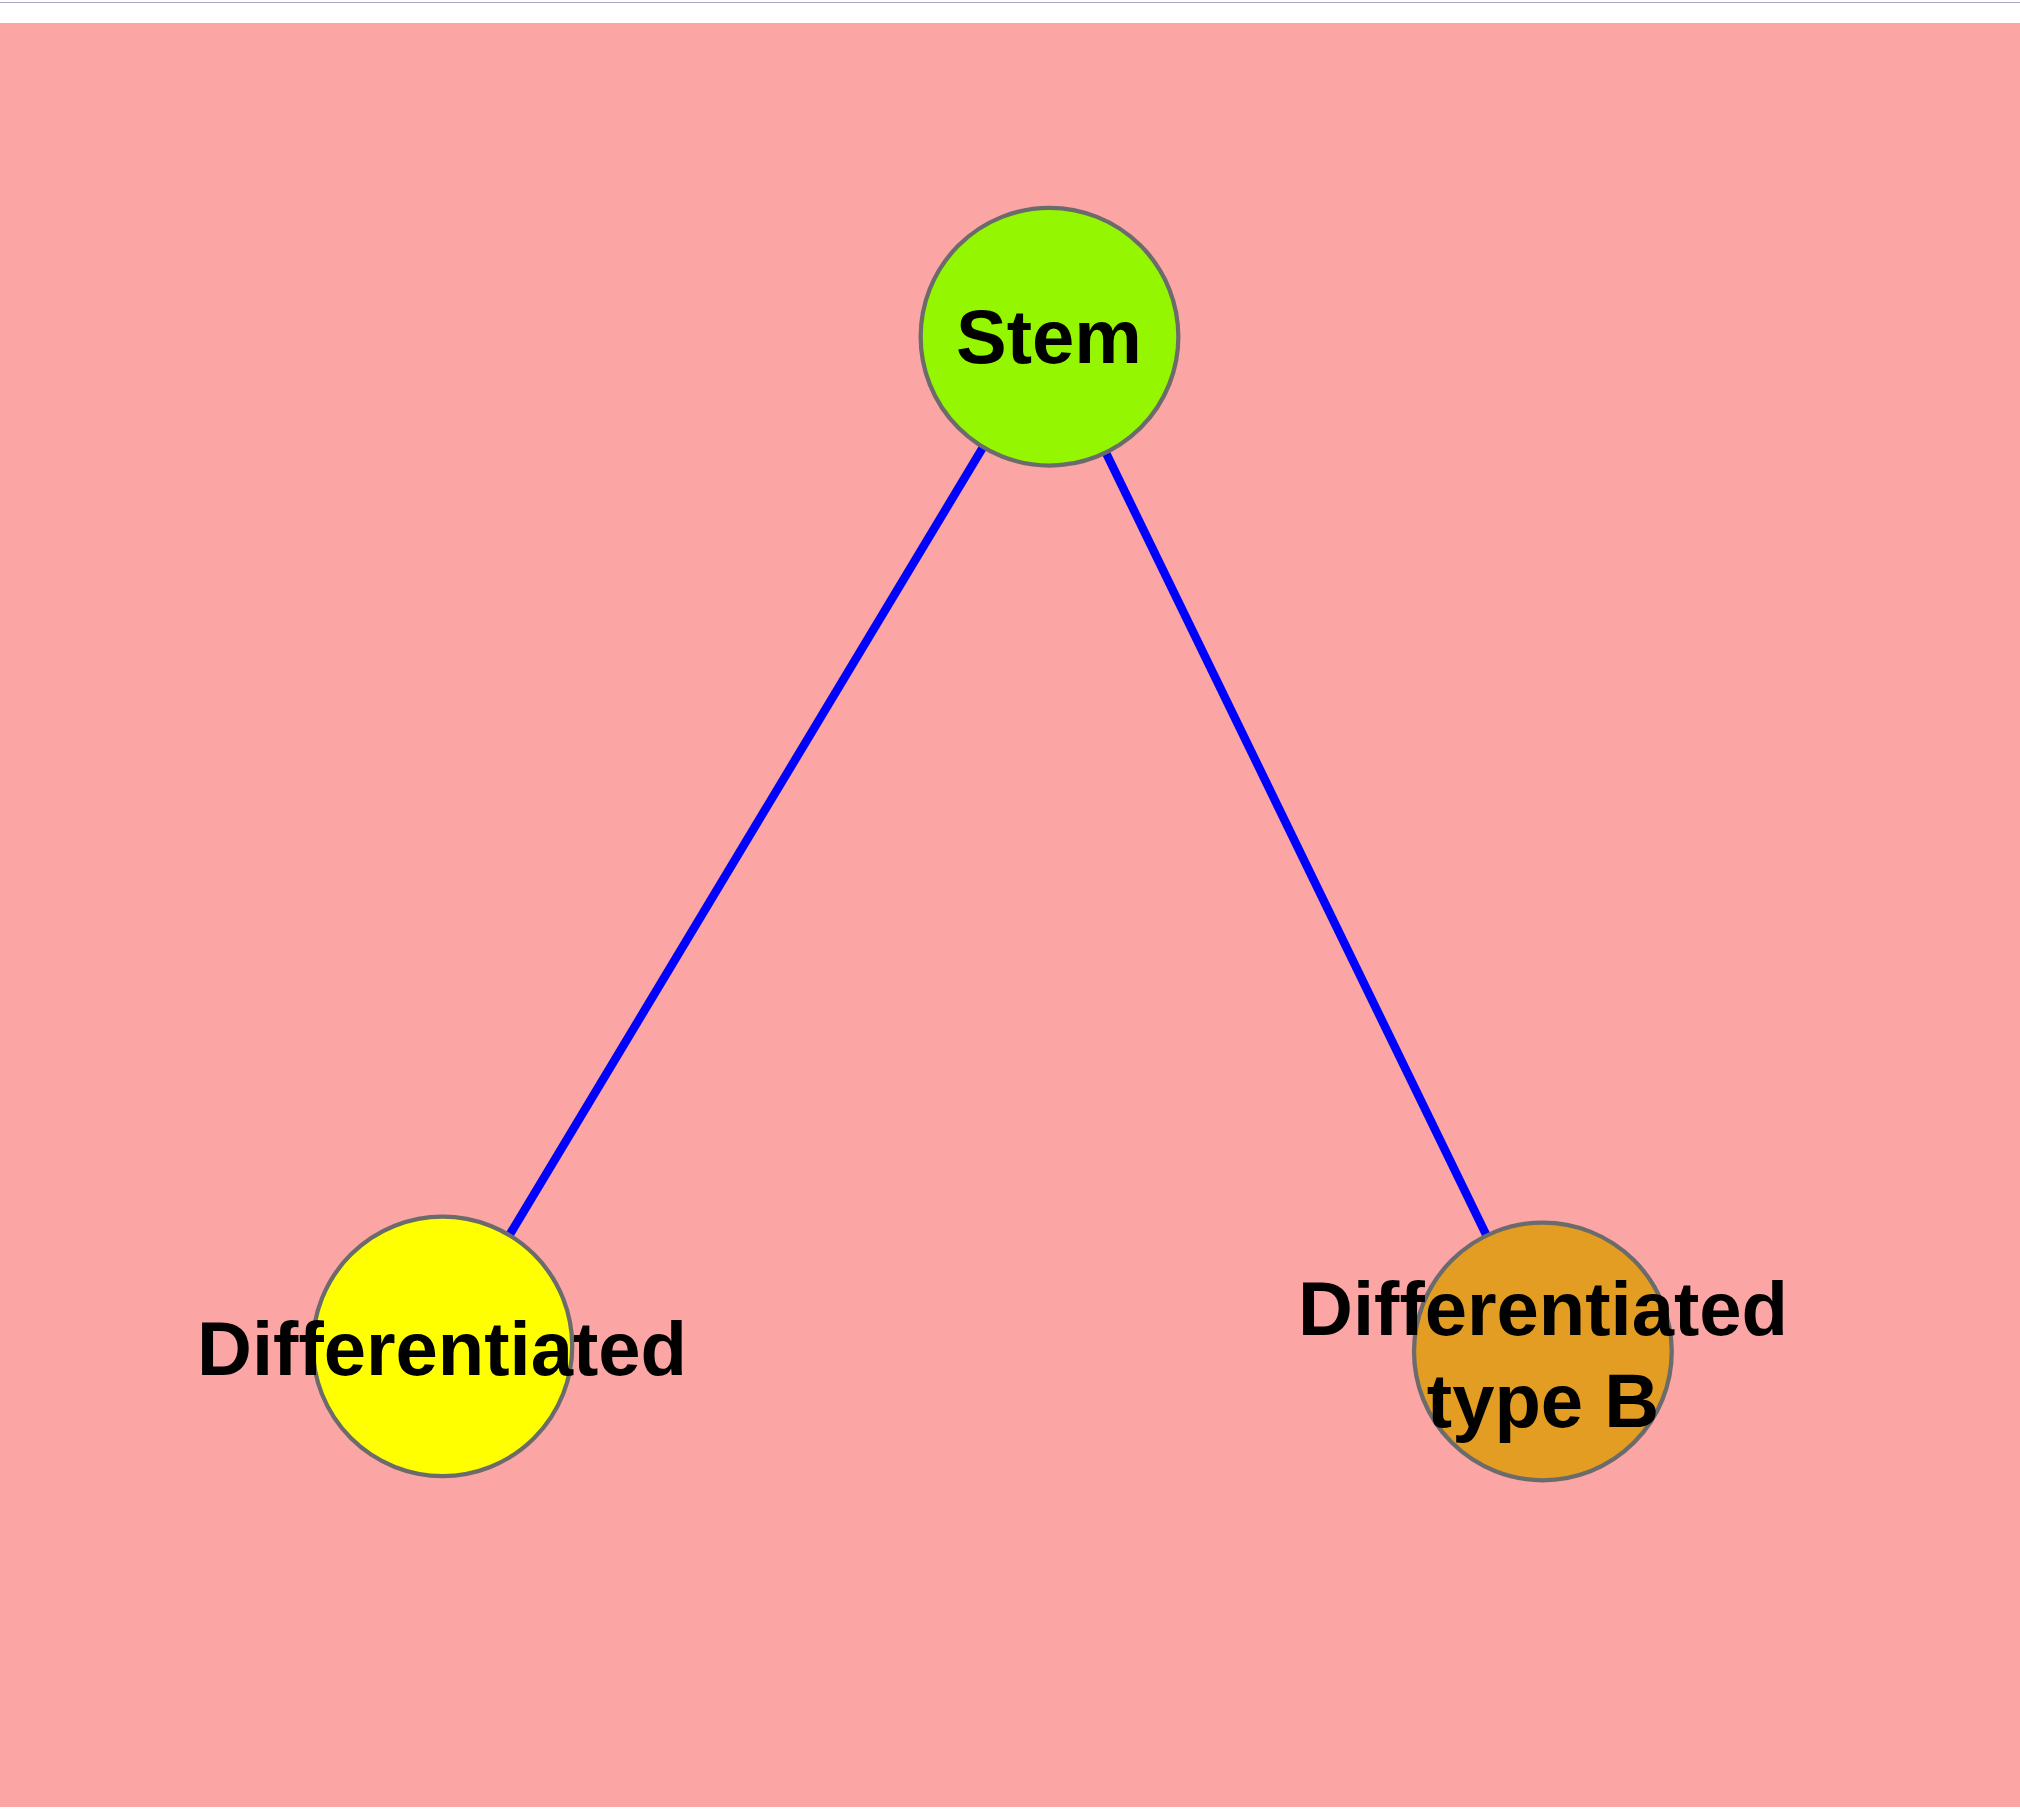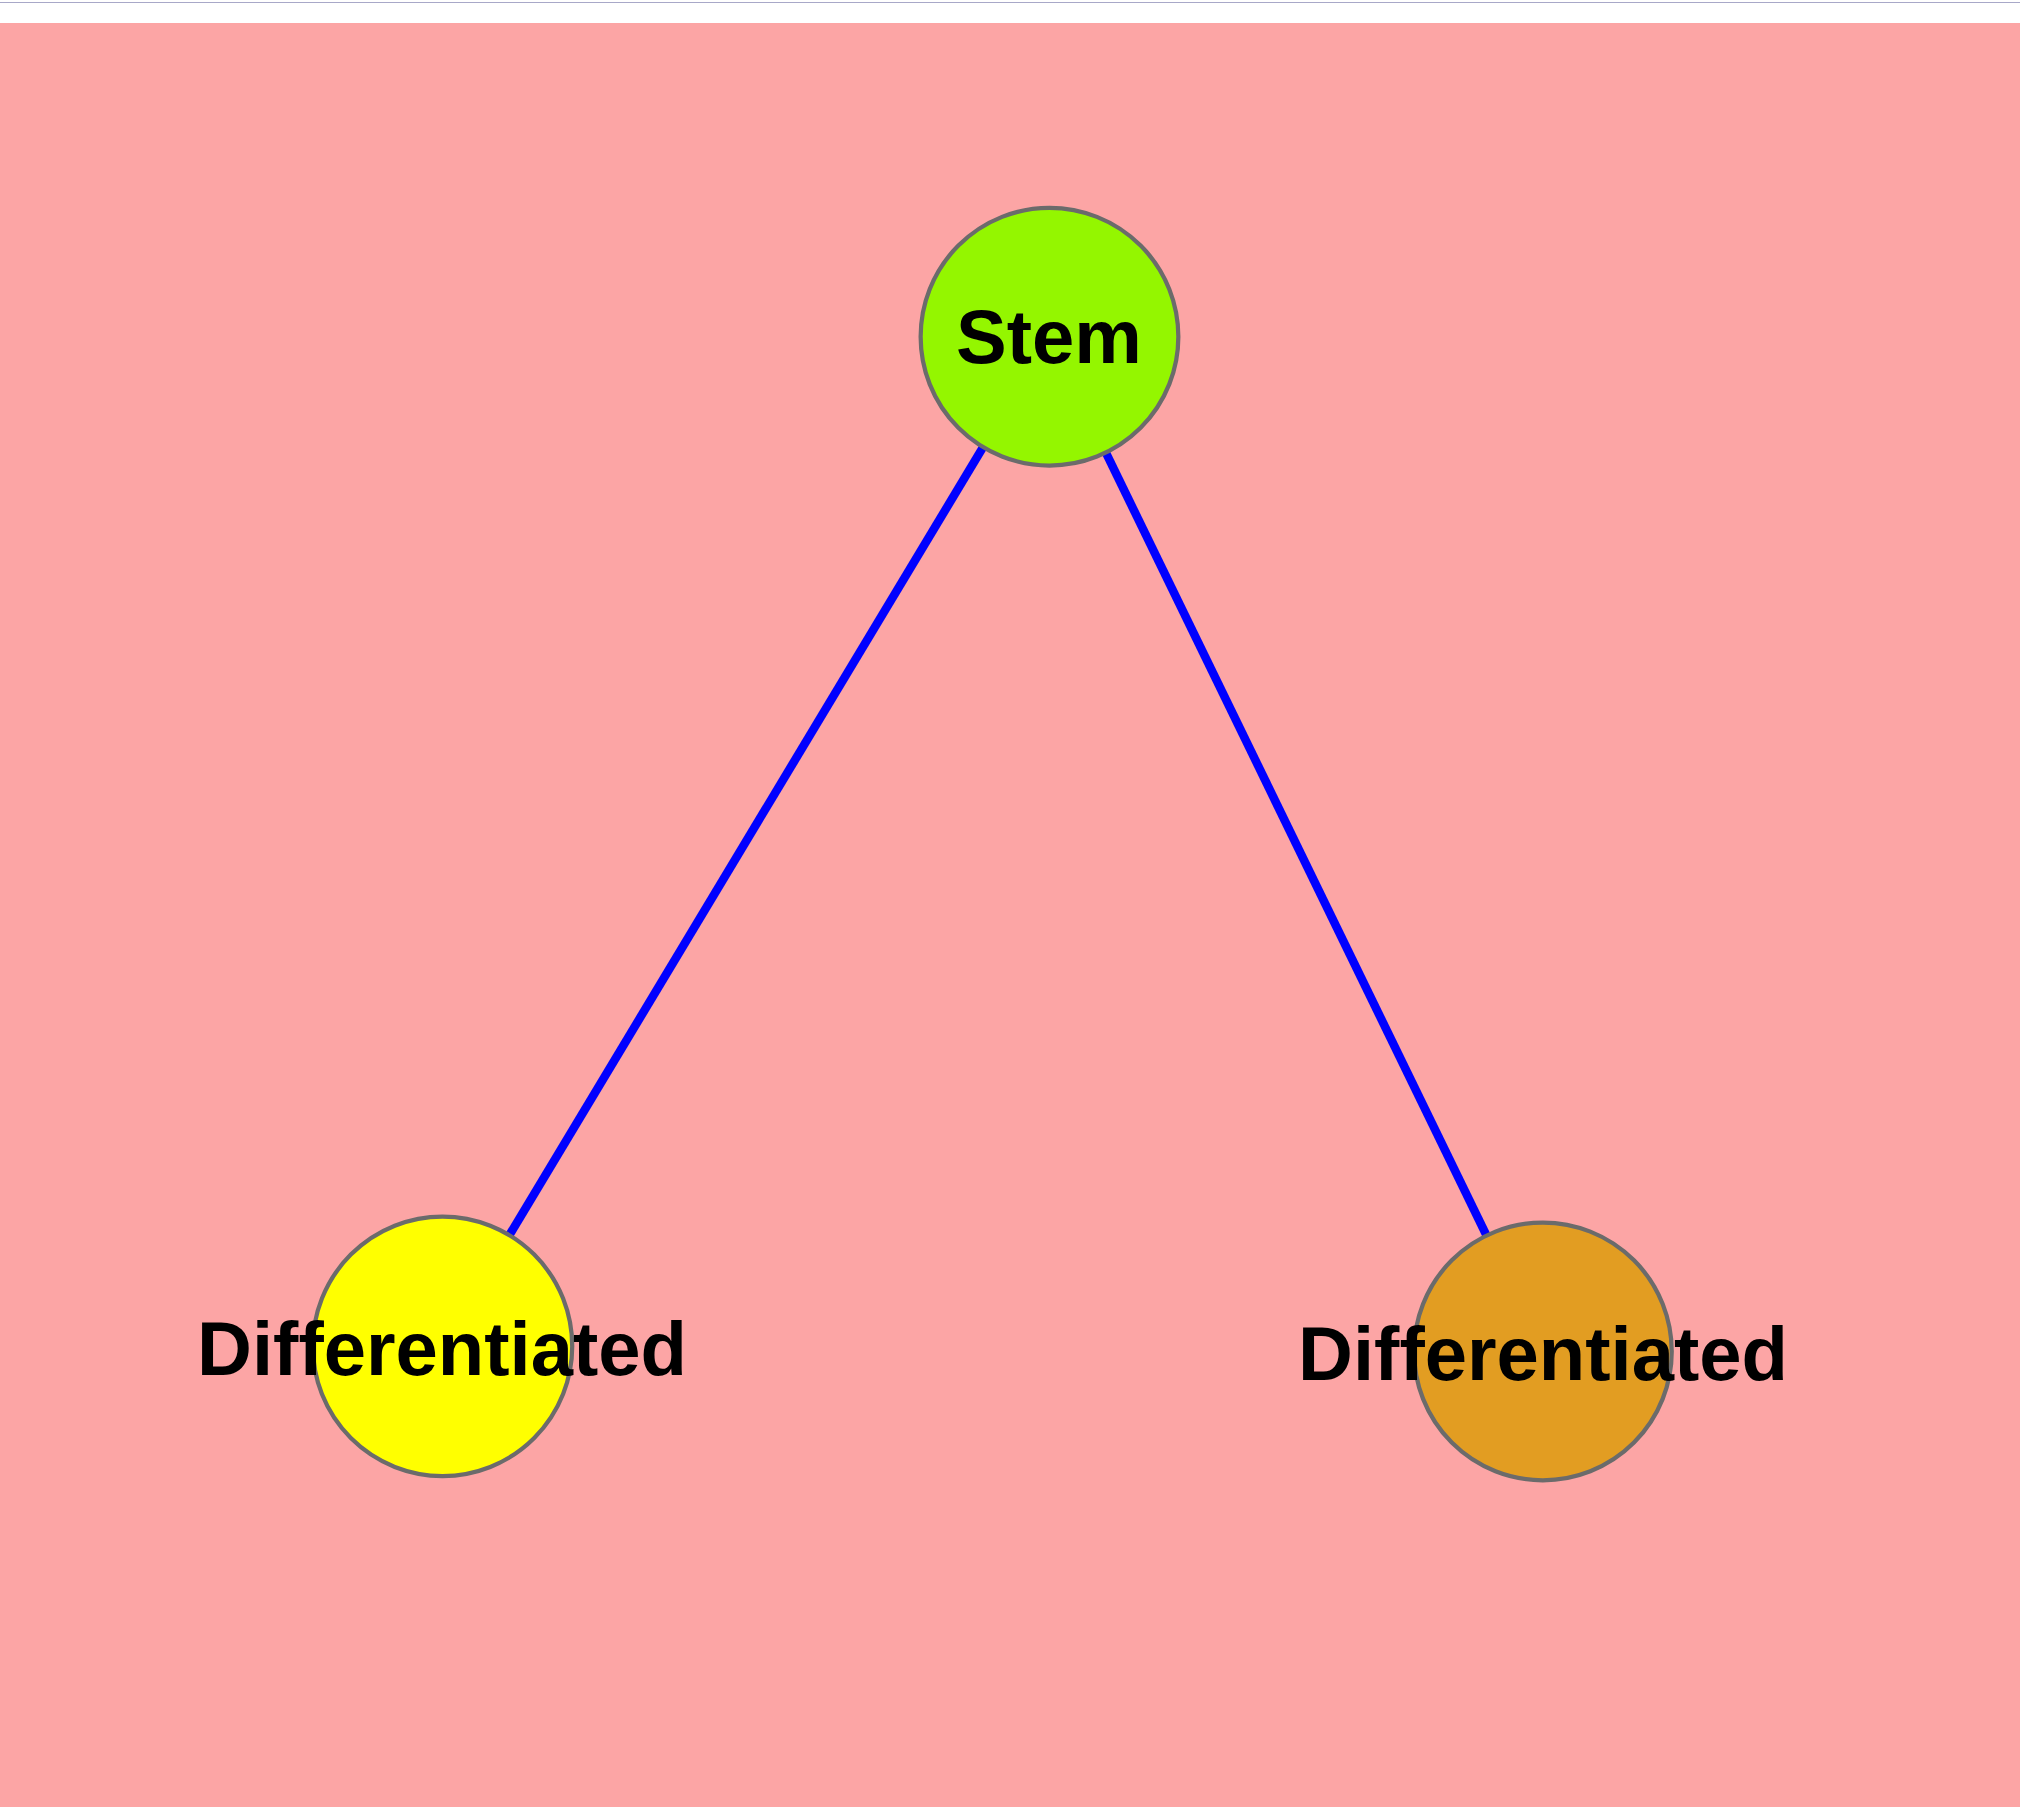--- a/index.html
+++ b/index.html
@@ -76,20 +76,21 @@
     <div class="node-label" style="left: 1049px; top: 314px; color: rgb(0, 0, 0);">
       <div>Stem</div>
     </div>
 
     <div class="node-label" style="left: 442px; top: 1326px; color: rgb(0, 0, 0);">
       <div>Differentiated</div>
     </div>
 
     <div class="node-label" style="left: 1543px; top: 1331px; color: rgb(0, 0, 0);">
       <div>Differentiated</div>
+      <div>type B</div>
     </div>
 
   </div>
 
   <div id="top-margin" class="strip"></div>
   <div id="top-rule"></div>
   <div id="bottom-margin" class="strip"></div>
 
 </div>
 

